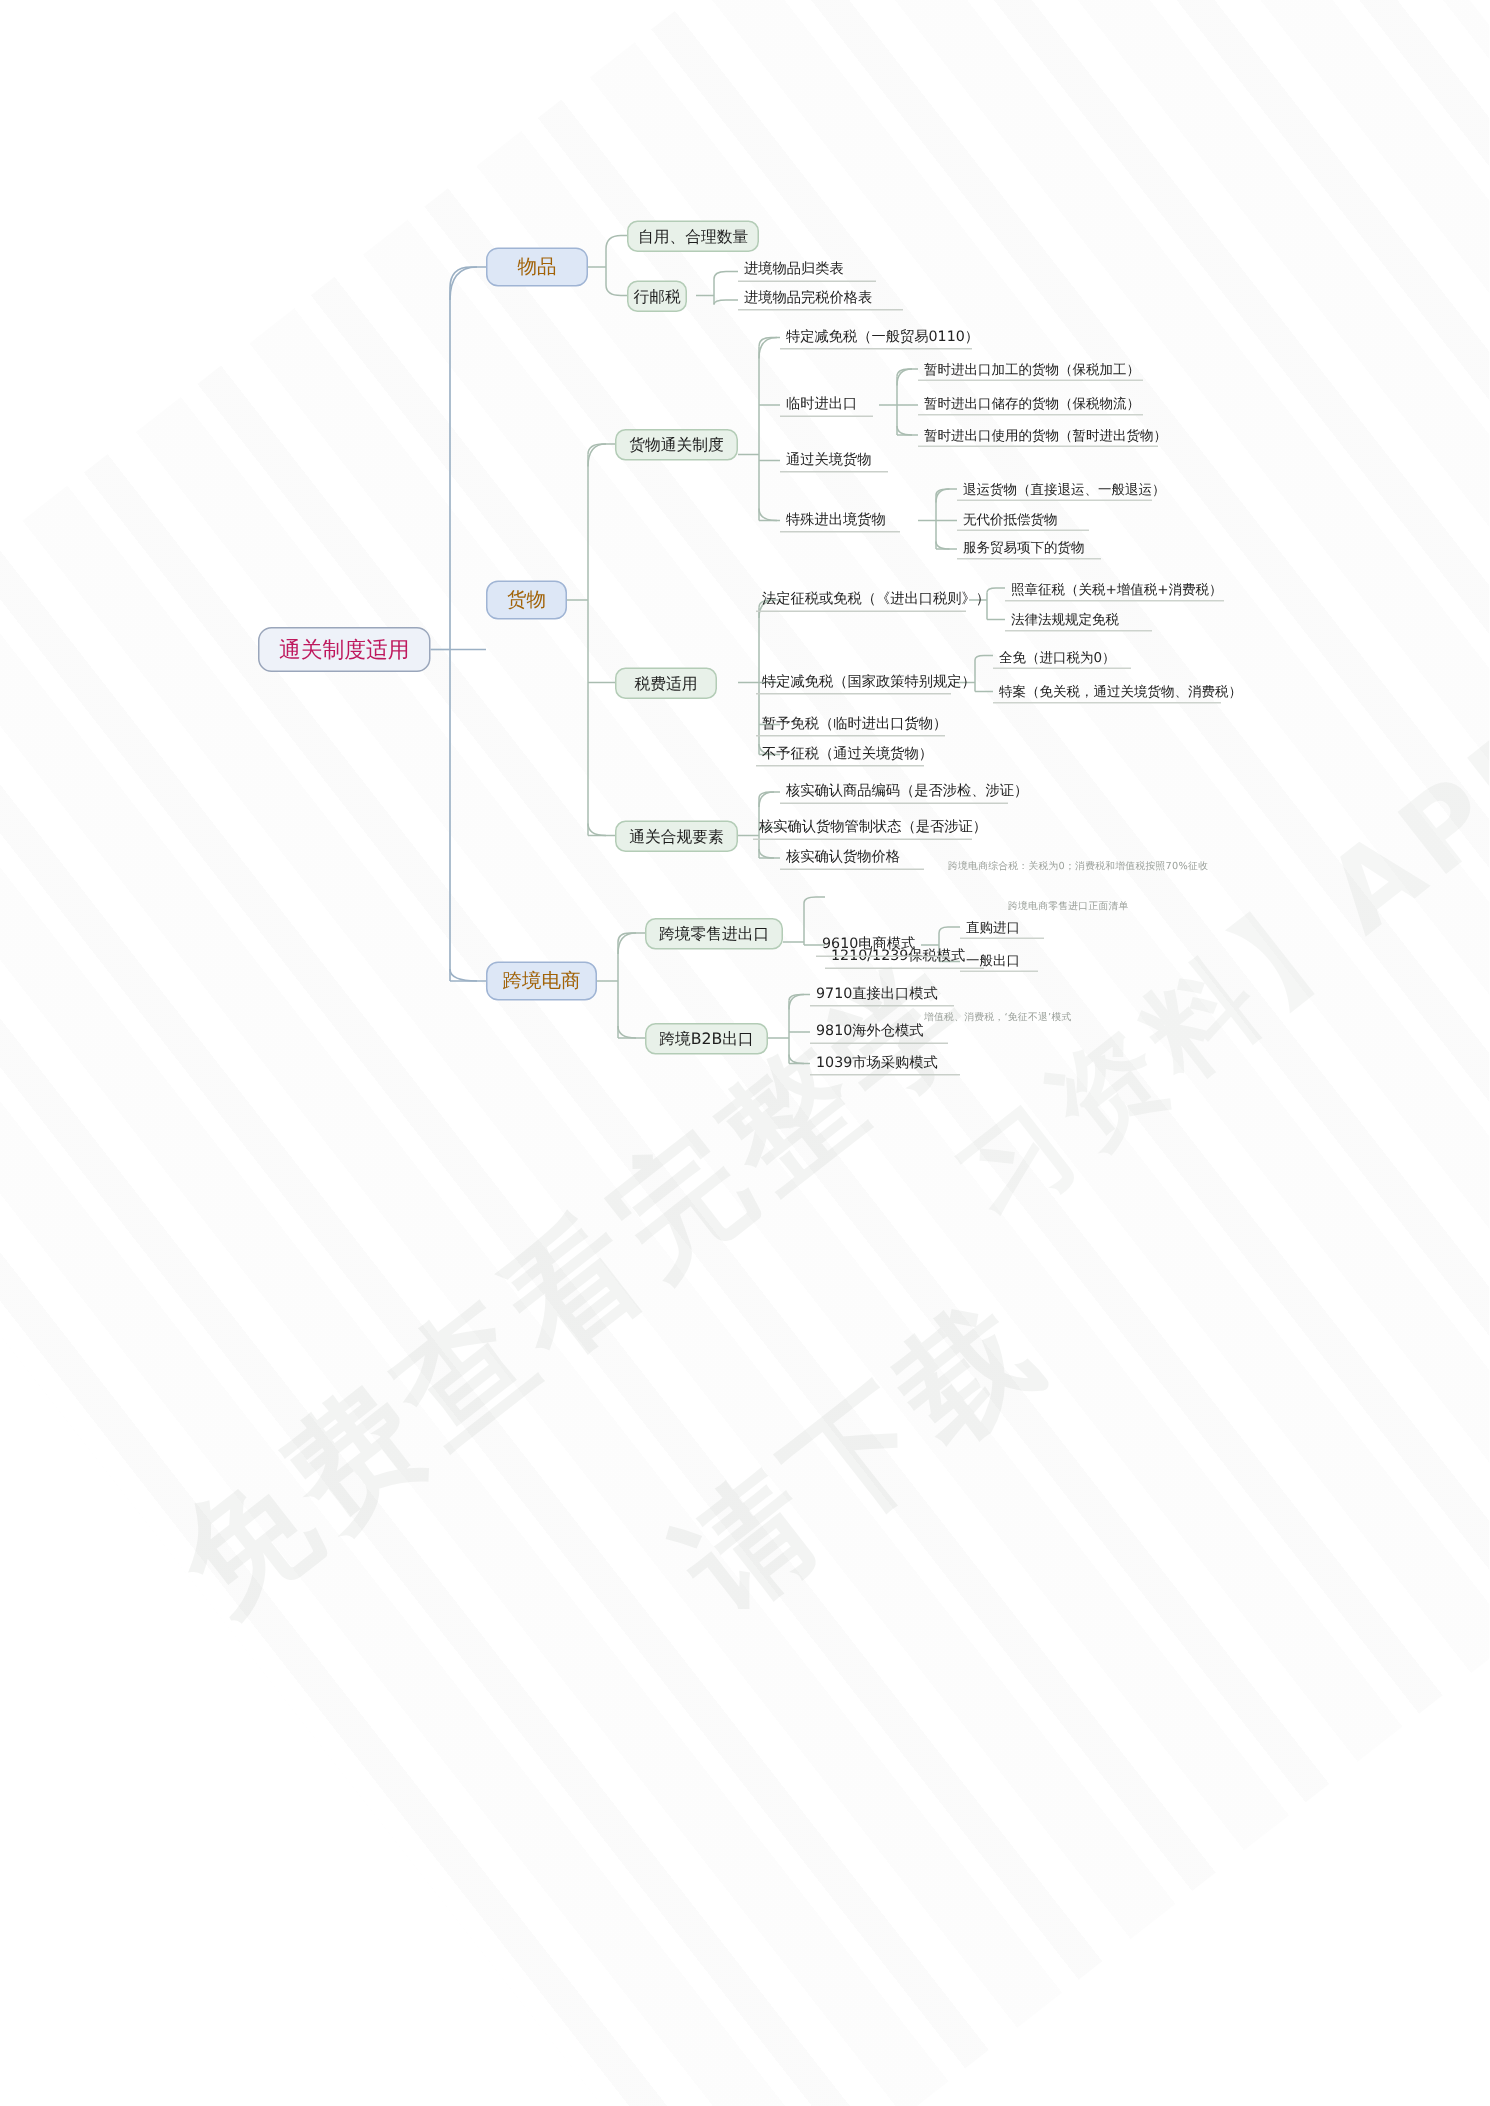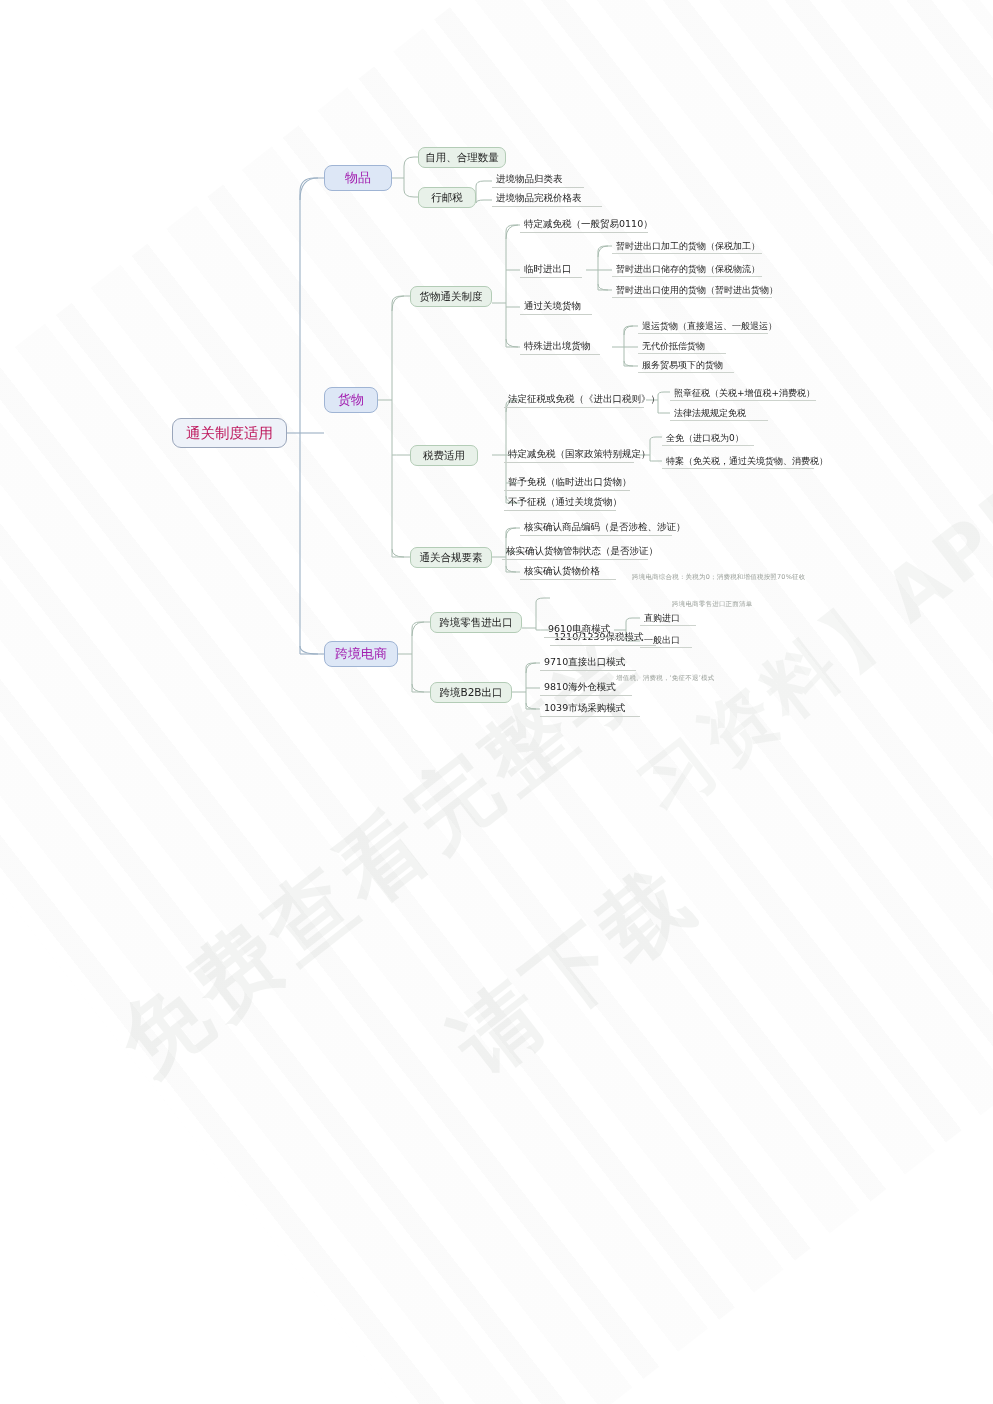--- a/index.html
+++ b/index.html
@@ -33,21 +33,21 @@
   #edges{position:absolute;left:0;top:0;width:993px;height:1404px;z-index:2;}
 
   .node{position:absolute;box-sizing:border-box;display:flex;align-items:center;
         justify-content:center;white-space:nowrap;}
 
   
   .n-root{border:1px solid #9aa6bb;background:#eef2f9;border-radius:9px;
           font-size:14.5px;color:#be185d;padding:0 12px;height:30px;}
   
   .n-l1{border:1px solid #9fb4d4;background:#dde7f6;border-radius:8px;
-        font-size:13px;color:#a21caf;padding:0 10px;height:26px;}
+        font-size:13px;color:#a16207;padding:0 10px;height:26px;}
   
   .n-l2{border:1px solid #b3ccb6;background:#e8f1e9;border-radius:7px;
         font-size:10.5px;color:#1d1d1d;padding:0 8px;height:21px;}
   
   .n-l3{font-size:9.5px;color:#222;border-bottom:1px solid #c9cfc9;
         padding:0 4px 1px 4px;height:15px;justify-content:flex-start;background:transparent;}
   
   .n-l4{font-size:9px;color:#222;border-bottom:1px solid #cdd3cd;
         padding:0 4px 1px 4px;height:14px;justify-content:flex-start;background:transparent;}
   
@@ -178,21 +178,21 @@
       <path d="M526,703 Q526,709 536,709"></path>
     </g>
   </svg>
 
   <div id="map">
 
     <div class="node n-root" style="left:172px;top:418px;width:115px;">通关制度适用</div>
 
     <div class="node n-l1" style="left:324px;top:165px;width:68px;">物品</div>
     <div class="node n-l2" style="left:418px;top:147px;width:88px;">自用、合理数量</div>
-    <div class="node n-l2" style="left:418px;top:187px;width:58px;">行邮税</div>
+    <div class="node n-l2" style="left:418px;top:187px;width:40px;">行邮税</div>
     <div class="node n-l3" style="left:492px;top:173px;width:92px;">进境物品归类表</div>
     <div class="node n-l3" style="left:492px;top:192px;width:110px;">进境物品完税价格表</div>
 
     <div class="node n-l1" style="left:324px;top:387px;width:54px;">货物</div>
 
     <div class="node n-l2" style="left:410px;top:286px;width:82px;">货物通关制度</div>
     <div class="node n-l3" style="left:520px;top:218px;width:128px;">特定减免税（一般贸易0110）</div>
     <div class="node n-l3" style="left:520px;top:263px;width:62px;">临时进出口</div>
     <div class="node n-l4" style="left:612px;top:240px;width:150px;">暂时进出口加工的货物（保税加工）</div>
     <div class="node n-l4" style="left:612px;top:263px;width:150px;">暂时进出口储存的货物（保税物流）</div>

